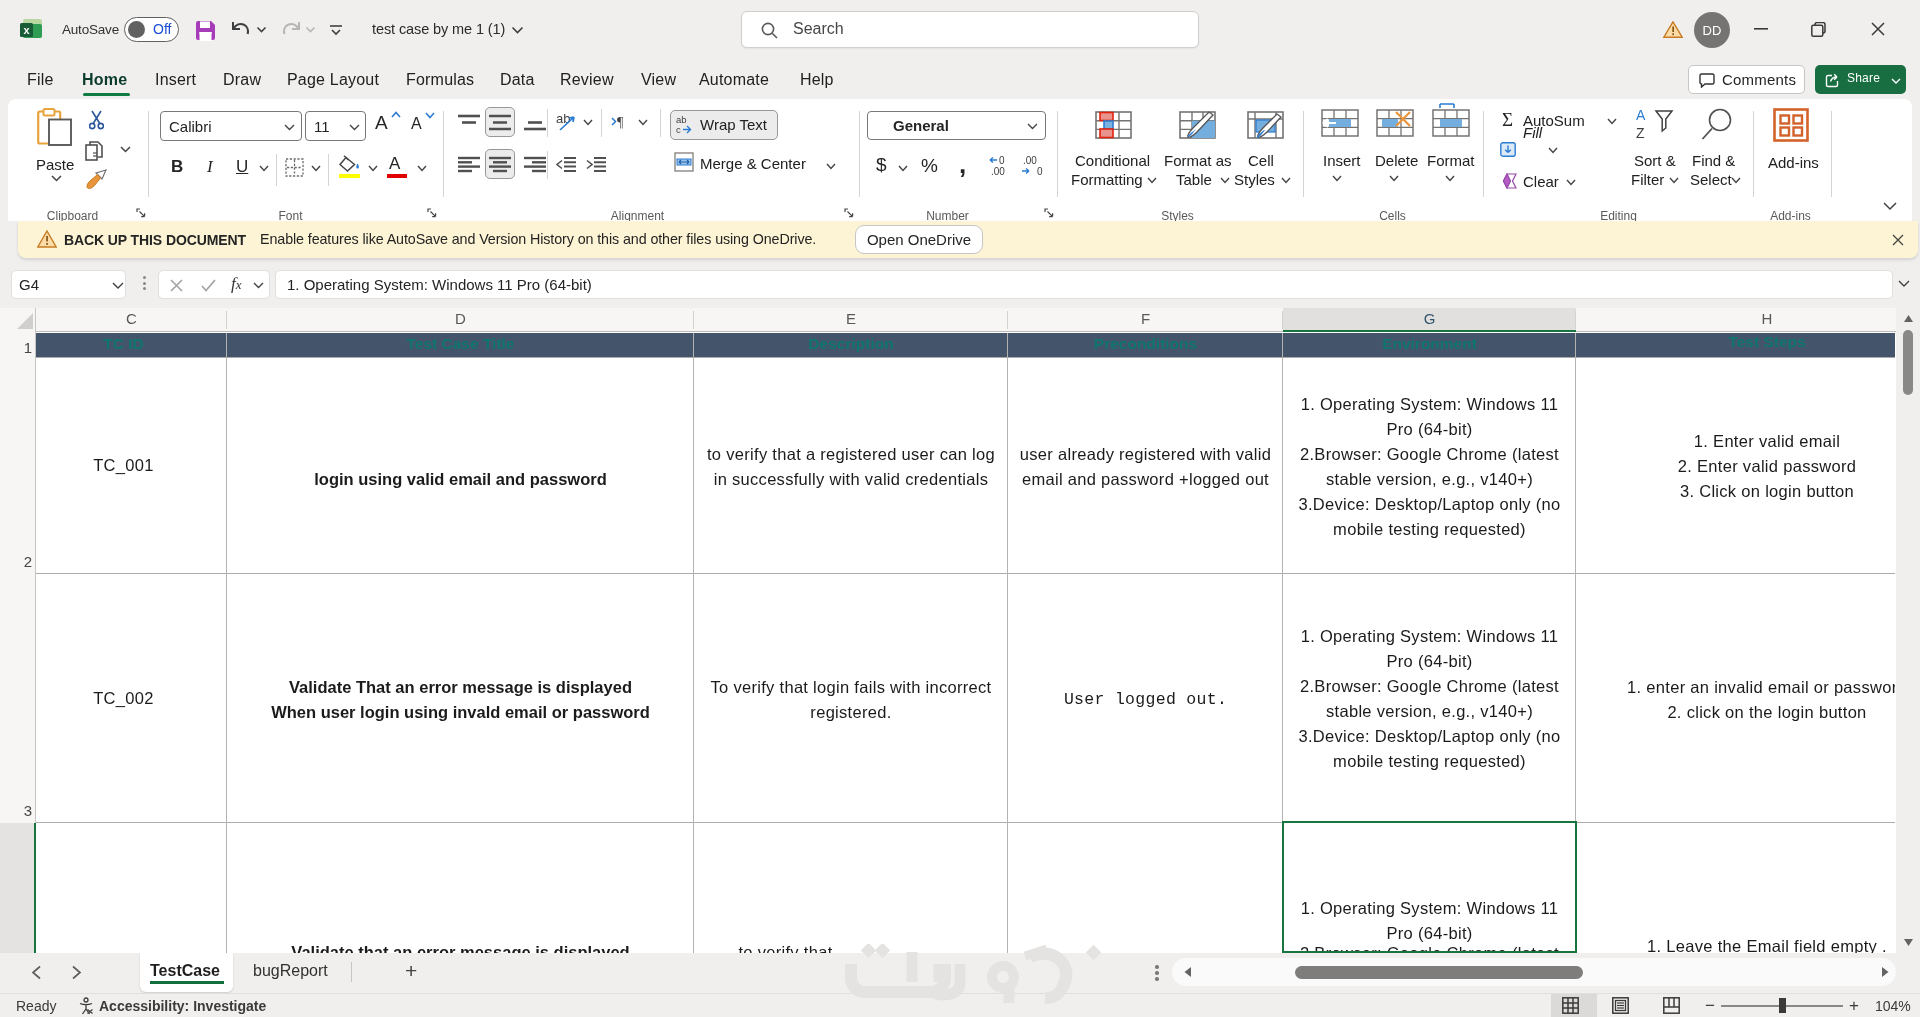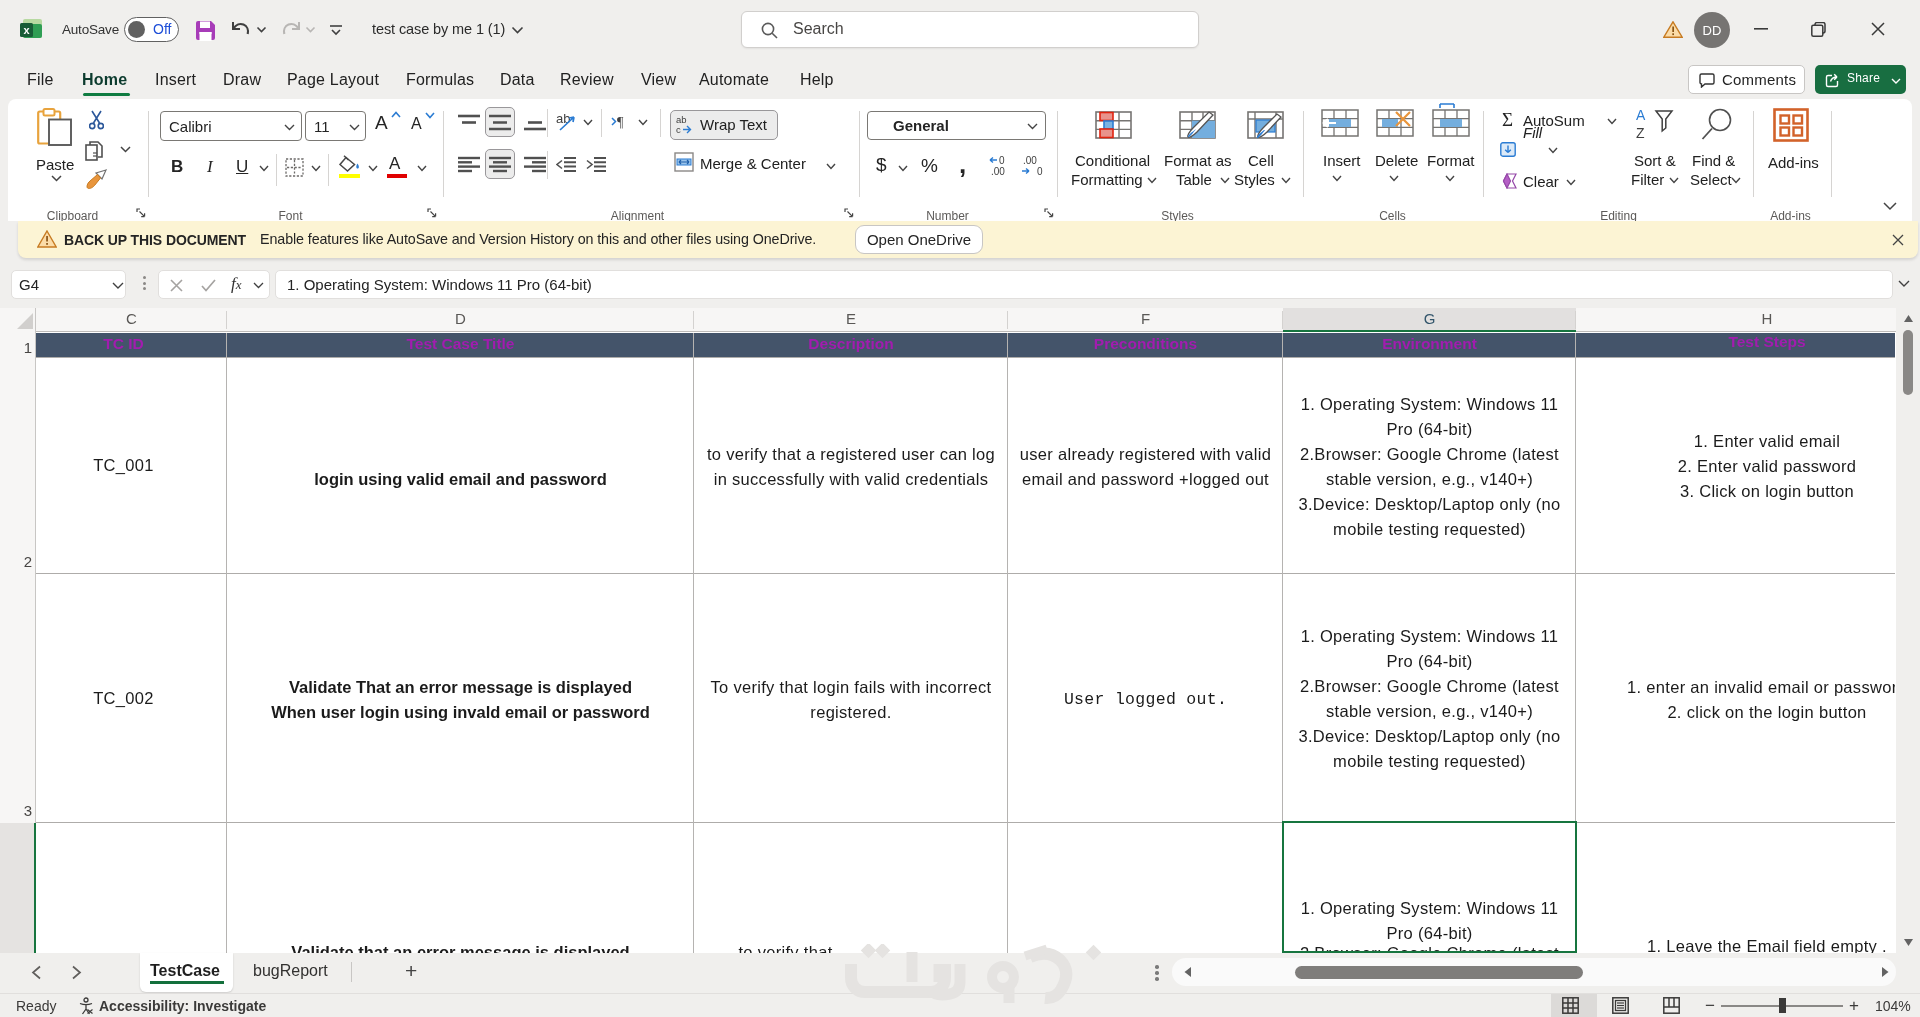--- a/index.html
+++ b/index.html
@@ -20,21 +20,21 @@
 #alert { position:absolute; left:10px; top:221px; width:1900px; height:37px; background:#fcf4d4; border-radius:0 0 8px 8px; box-shadow:0 2px 3px rgba(0,0,0,0.12);margin-left:8px; }
 #formularow { position:absolute; left:0; top:259px; width:1920px; height:49px; }
 #sheet { position:absolute; left:0; top:308px; width:1920px; height:645px; background:#ffffff; overflow:hidden; }
 #tabbar { position:absolute; left:0; top:953px; width:1920px; height:40px; background:#f0efed; }
 #statusbar { position:absolute; left:0; top:993px; width:1920px; height:24px; background:#f0efed; border-top:1px solid #e1dfdd; font-size:14px; color:#3b3a39; }
 svg { display:block; }
 
 .hletter { position:absolute; top:2px; height:22px; text-align:center; font-size:15px; color:#5a5856; }
 .hv { position:absolute; top:3px; height:18px; width:1px; background:#d4d2d0; }
 .rnum { position:absolute; left:0; width:32px; text-align:right; font-size:15px; color:#474543; }
-.hdrlbl { position:absolute; top:27px; height:20px; text-align:center; font-size:15.5px; font-weight:bold; color:#a21caf; }
+.hdrlbl { position:absolute; top:27px; height:20px; text-align:center; font-size:15.5px; font-weight:bold; color:#0f766e; }
 .wv { position:absolute; top:26px; height:22px; width:1px; background:rgba(255,255,255,0.45); }
 .bh { position:absolute; left:36px; width:1859px; height:1px; background:#aeacaa; }
 .bv { position:absolute; top:25px; height:620px; width:1px; background:#b5b3b1; }
 .cl { position:absolute; font-size:16.5px; color:#1b1b1b; text-align:center; white-space:nowrap; letter-spacing:0.3px; }
 .cl.b { font-weight:bold; letter-spacing:0px; }
 </style>
 </head>
 <body>
 
 <div id="titlebar">

